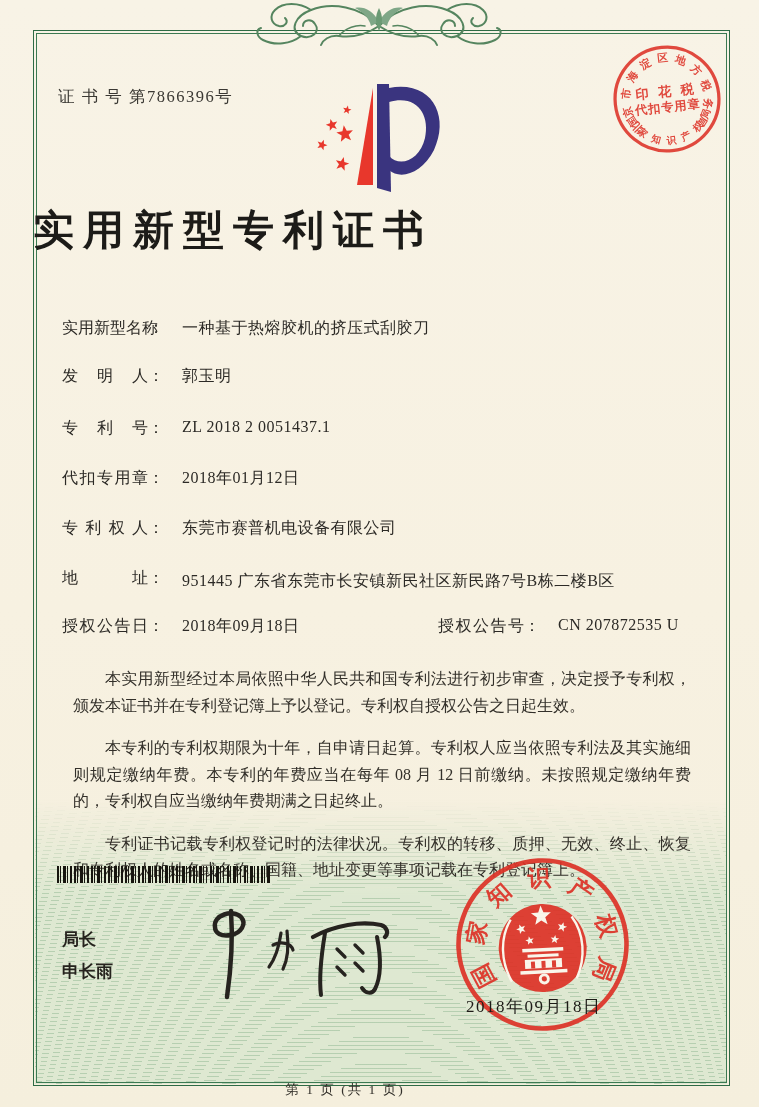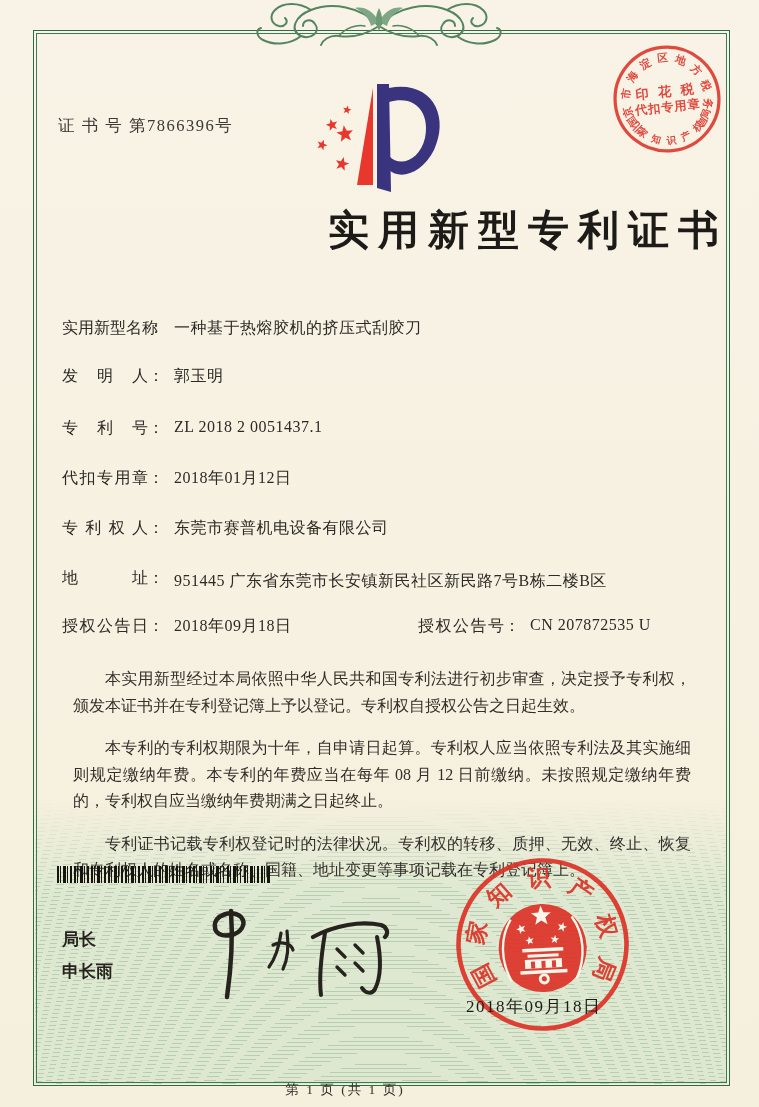--- a/index.html
+++ b/index.html
@@ -14,32 +14,32 @@
   
   .ornament{position:absolute;left:245px;top:0;width:268px;height:48px;z-index:3;}
   
   .wm{position:absolute;left:35px;top:800px;width:692px;height:284px;z-index:1;
       background-color:rgba(203,226,199,0.55);
       background-image:repeating-radial-gradient(1600px 950px at 346px 1500px,
         rgba(118,166,124,0.38) 0px, rgba(118,166,124,0.38) 1px,
         rgba(255,255,255,0) 1px, rgba(255,255,255,0) 6.5px);
       -webkit-mask-image:linear-gradient(to bottom,transparent 0,#000 95px,#000 100%);
       mask-image:linear-gradient(to bottom,transparent 0,#000 95px,#000 100%);}
-  .certno{position:absolute;left:58px;top:86px;font-size:16.5px;letter-spacing:1.5px;color:#3a3833;z-index:4;margin-top:29px;}
+  .certno{position:absolute;left:58px;top:86px;font-size:16.5px;letter-spacing:1.5px;color:#3a3833;z-index:4;}
   .stamp{position:absolute;left:611px;top:43px;width:112px;height:112px;z-index:4;opacity:.88;}
   .logo{position:absolute;left:294px;top:76px;width:172px;height:132px;z-index:4;}
-  .title{position:absolute;left:33px;top:203px;width:695px;text-align:right;
+  .title{position:absolute;left:33px;top:203px;width:695px;text-align:left;
          font-size:41px;font-weight:700;letter-spacing:9px;color:#1c1b18;z-index:4;}
   .fields{position:absolute;left:0;top:0;width:759px;z-index:4;font-size:16px;}
   .frow{position:absolute;left:62px;white-space:nowrap;}
   .flabel{display:inline-block;width:86px;text-align:justify;text-align-last:justify;vertical-align:top;}
   .fcolon{display:inline-block;width:16px;vertical-align:top;}
-  .fvalue{display:inline-block;margin-left:10px;vertical-align:top;letter-spacing:.5px;}
+  .fvalue{display:inline-block;margin-left:18px;vertical-align:top;letter-spacing:.5px;}
   .addr .fvalue{width:484px;white-space:normal;line-height:26px;}
-  .split-right{position:absolute;left:356px;top:0;white-space:nowrap;}
+  .split-right{position:absolute;left:376px;top:0;white-space:nowrap;}
   .body{position:absolute;left:57px;top:650px;width:650px;z-index:4;
         font-size:16px;line-height:26.5px;text-align:justify;color:#33302a;}
   .body p{margin:16px;text-indent:2em;}
   .barcode{position:absolute;left:57px;top:866px;width:214px;height:17px;z-index:4;
         background:repeating-linear-gradient(90deg,
           #17150f 0 2px, rgba(0,0,0,0) 2px 3px,
           #17150f 3px 4px, rgba(0,0,0,0) 4px 6px,
           #17150f 6px 9px, rgba(0,0,0,0) 9px 10px,
           #17150f 10px 11px, rgba(0,0,0,0) 11px 13px,
           #17150f 13px 14.5px, rgba(0,0,0,0) 14.5px 17px);}

